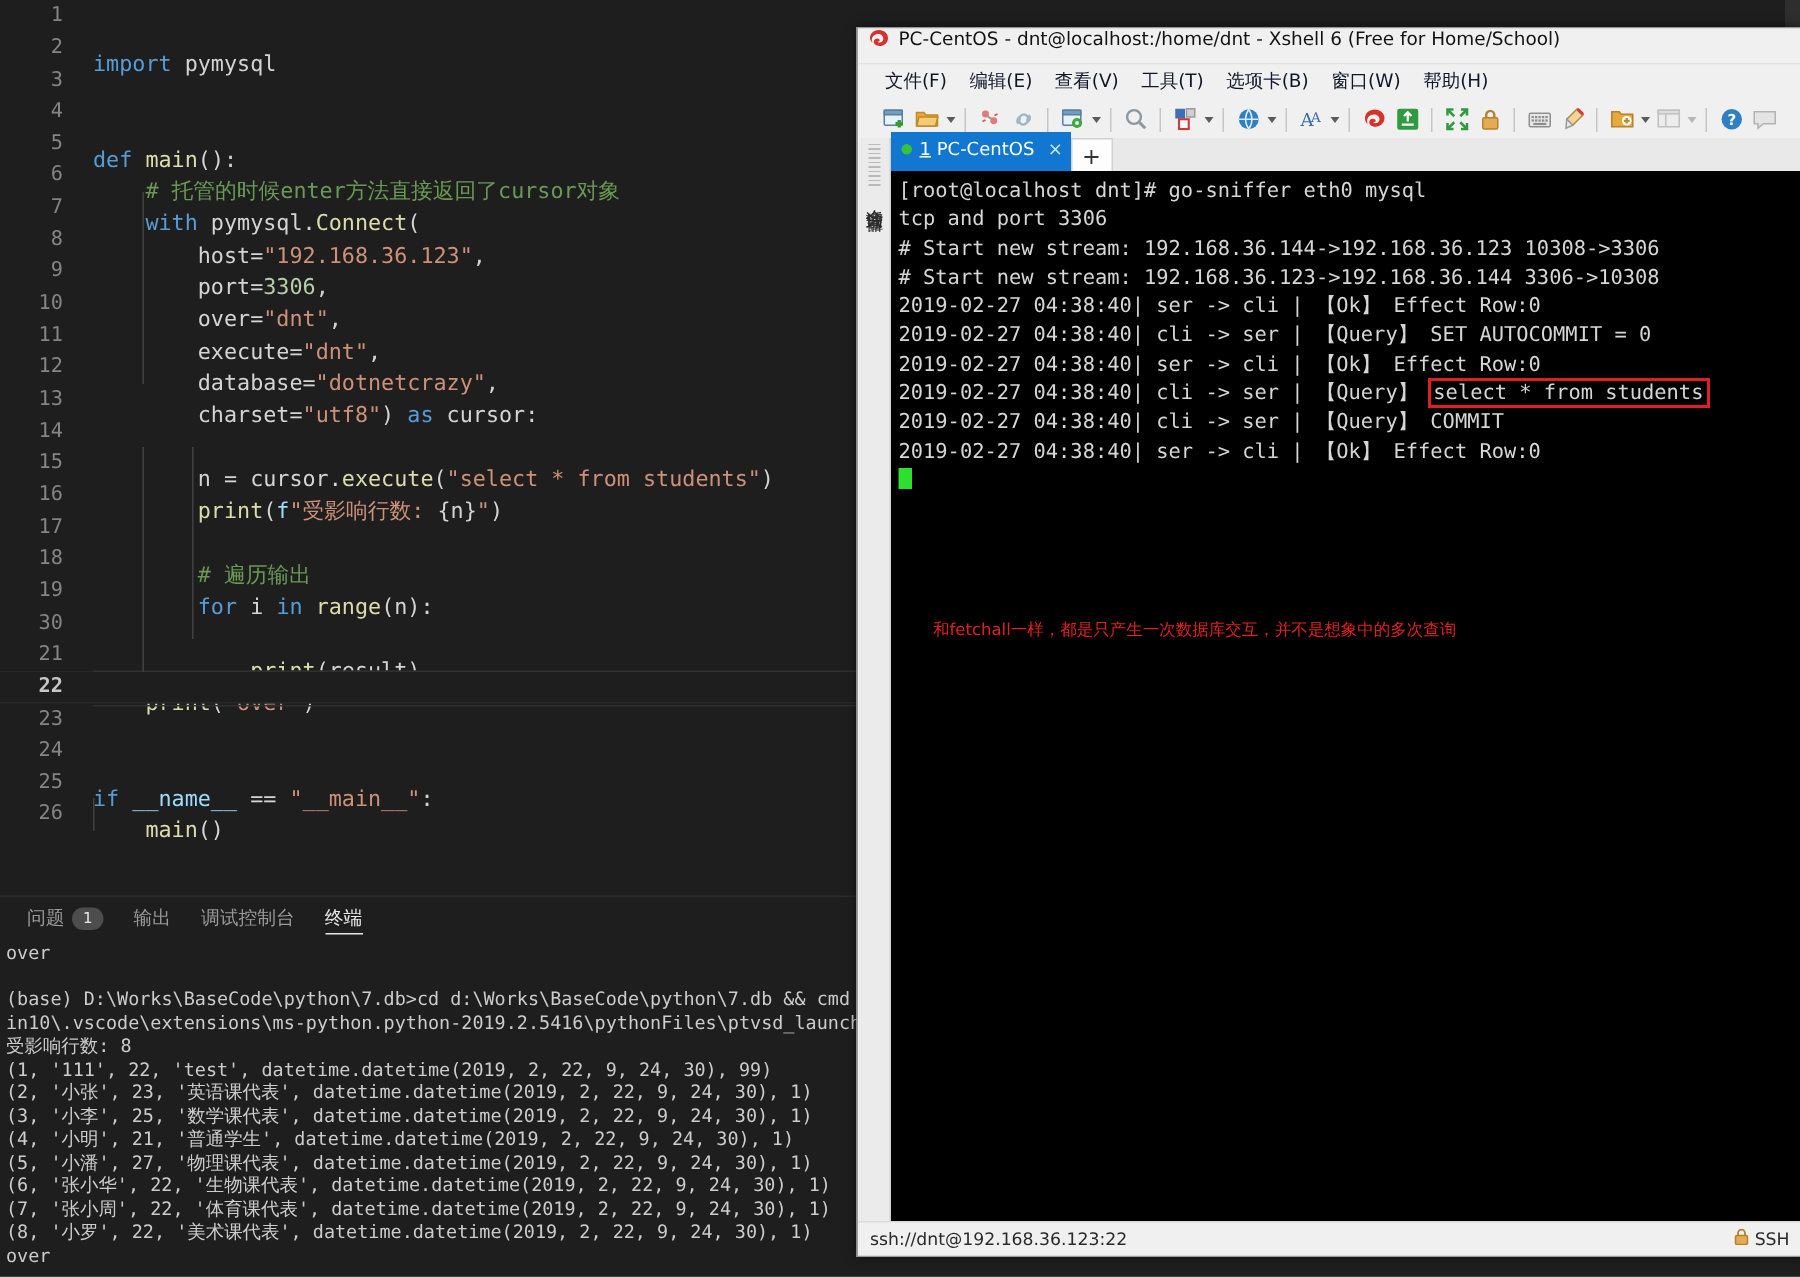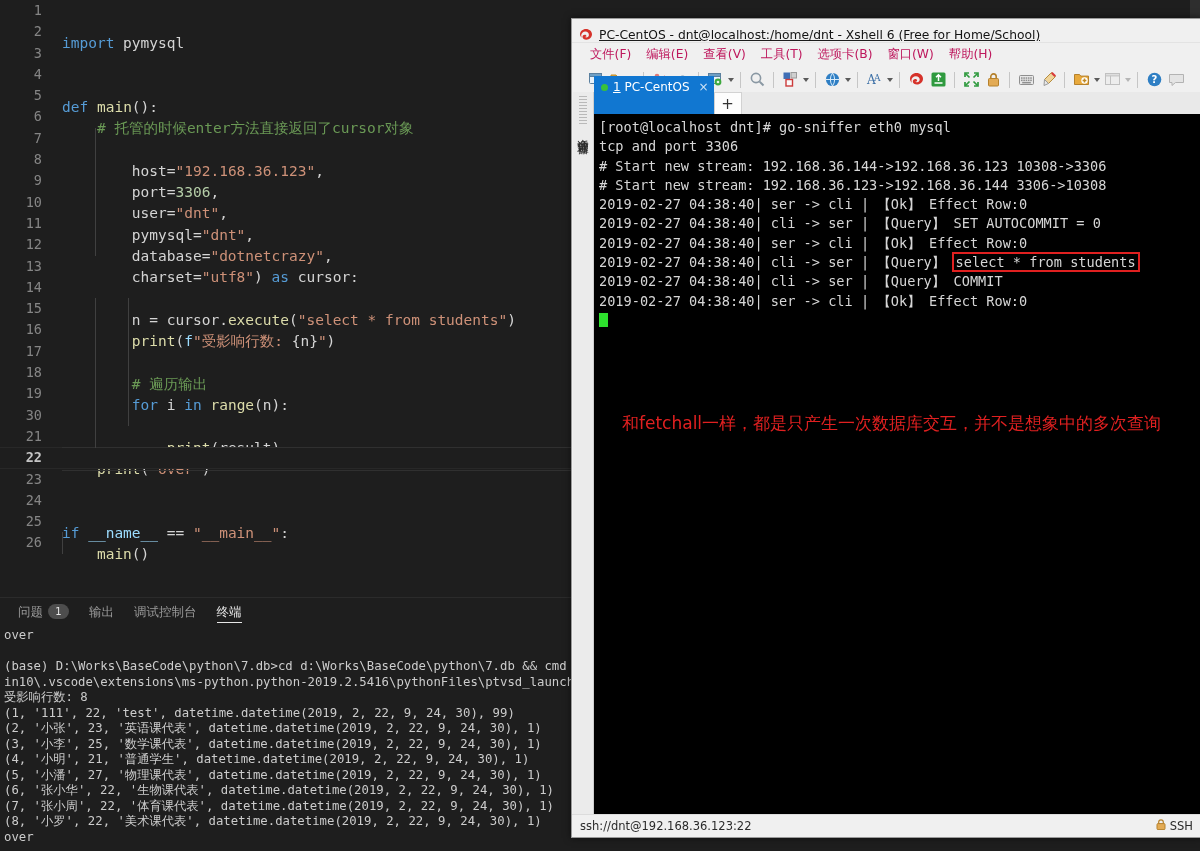--- a/index.html
+++ b/index.html
@@ -48,81 +48,81 @@
 
   .term{position:absolute;left:0;top:30px;width:1200px;bottom:0;overflow:hidden;
      font-family:"DejaVu Sans Mono","Liberation Mono",monospace;font-size:12.3px;line-height:15.5px;color:#cccccc;}
   .term .row{white-space:pre;padding-left:4px;height:15.5px;}
   .term .dim{color:#2e2e2e;}
 
   
   #xshell{position:absolute;left:571px;top:18px;width:629px;height:818px;
      background:#f0f0f0;border:1px solid #9a9a9a;box-shadow:0 0 7px rgba(0,0,0,.55);
      font-size:12.5px;color:#1c1c1c;}
-  .xs-title{height:23px;display:flex;align-items:flex-end;padding-left:7px;background:#f0f0f0;border-bottom:1px solid #e3e3e3;text-decoration:underline;}
+  .xs-title{height:23px;display:flex;align-items:flex-start;padding-left:7px;background:#f0f0f0;border-bottom:1px solid #e3e3e3;}
   .xs-title .logo{width:14px;height:14px;margin-right:6px;flex:0 0 auto;}
   .xs-title .t{font-size:12.3px;color:#131313;white-space:nowrap;overflow:hidden;}
 
   .xs-menu{height:23px;display:flex;align-items:center;padding-left:18px;gap:15px;background:#f0f0f0;}
-  .xs-menu .mi{font-size:12.3px;color:#be185d;cursor:pointer;white-space:nowrap;}
+  .xs-menu .mi{font-size:12.3px;color:#0f172a;cursor:pointer;white-space:nowrap;}
 
   .xs-toolbar{height:27px;display:flex;align-items:center;padding-left:14px;background:#f0f0f0;gap:2px;}
   .tb{width:20px;height:20px;display:flex;align-items:center;justify-content:center;cursor:pointer;position:relative;}
   .tb svg{display:block;}
   .tbsep{width:1px;height:16px;background:#c6c6c6;margin:0 4px;}
   .caret{width:0;height:0;border-left:3px solid transparent;border-right:3px solid transparent;border-top:4px solid #5a5a5a;margin-left:1px;cursor:pointer;}
   .caret.dim{border-top-color:#b6b6b6;}
 
   .xs-body{position:absolute;left:0;top:73px;right:0;bottom:23px;background:#f0f0f0;}
 
   .xs-sidelabel{position:absolute;left:1px;top:0;width:20px;height:728px;background:#ebebeb;border-right:1px solid #cfcfcf;}
   .xs-sidelabel .grip{position:absolute;left:6px;top:4px;width:8px;height:28px;
      background:repeating-linear-gradient(to bottom,#b9b9b9 0 1px,transparent 1px 3px);}
   .xs-sidelabel .vtext{position:absolute;left:2px;top:38px;width:16px;
      writing-mode:vertical-rl;font-size:11.5px;color:#2b2b2b;letter-spacing:1px;line-height:16px;}
 
   .xs-tabbar{position:absolute;left:22px;top:0;right:0;height:22px;background:#e9e9e9;display:flex;align-items:flex-end;}
-  .xs-tab{height:22px;min-width:104px;background:#1177d1;color:#fff;display:flex;align-items:center;padding:0 5px 16px 7px;font-size:12px;gap:5px;cursor:pointer;}
+  .xs-tab{height:22px;min-width:104px;background:#1177d1;color:#fff;display:flex;align-items:center;padding:0 5px 4px 7px;font-size:12px;gap:5px;cursor:pointer;}
   .xs-tab .dot{width:7px;height:7px;border-radius:50%;background:#3ac13a;flex:0 0 auto;}
   .xs-tab .lbl{white-space:nowrap;}
   .xs-tab .lbl u{text-decoration:underline;}
   .xs-tab .x{color:#cfe3f5;font-size:12px;margin-left:4px;}
   .xs-newtab{width:26px;height:21px;background:#fdfdfd;border:1px solid #d2d2d2;border-bottom:none;
       display:flex;align-items:center;justify-content:center;font-size:15px;color:#333;cursor:pointer;}
 
   .xs-term{position:absolute;left:22px;top:22px;right:0;bottom:0;background:#000;
      font-family:"DejaVu Sans Mono","Liberation Mono",monospace;font-size:13.6px;line-height:19.3px;color:#d6d6d6;padding-left:5px;padding-top:4px;}
   .xs-term .r{white-space:pre;height:19.3px;}
   .hl-box{border:2px solid #e02020;padding:0 2px;margin-left:-2px;}
   .xs-cursor{display:inline-block;width:9px;height:14px;background:#2ee02e;vertical-align:-2px;}
-  .xs-note{position:absolute;left:50px;top:320px;color:#e02020;font-size:17px;
+  .xs-note{position:absolute;left:50px;top:320px;color:#e02020;font-size:11px;
       font-family:"DejaVu Sans","Liberation Sans",sans-serif;white-space:nowrap;}
 
   .xs-status{position:absolute;left:0;right:0;bottom:0;height:22px;background:#f0f0f0;border-top:1px solid #dcdcdc;
      display:flex;align-items:center;padding:0 8px;font-size:11.5px;color:#2a2a2a;}
   .xs-status .right{margin-left:auto;display:flex;gap:4px;}
   .lock{width:10px;height:11px;position:relative;}
 </style>
 </head>
 <body>
 
 <div id="vscode">
 
   <div class="editor">
     <div class="code-area" id="code-area">
         <div class="cline"><span class="ln">1</span><span class="tx"><span class="kw">import</span><span class="plain"> pymysql</span></span></div>
         <div class="cline"><span class="ln">2</span><span class="tx"></span></div>
         <div class="cline"><span class="ln">3</span><span class="tx"></span></div>
         <div class="cline"><span class="ln">4</span><span class="tx"><span class="kw">def</span><span class="plain"> </span><span class="fn">main</span><span class="plain">():</span></span></div>
         <div class="cline"><span class="ln">5</span><span class="tx"><span class="cmt">    # 托管的时候enter方法直接返回了cursor对象</span></span></div>
-        <div class="cline"><span class="ln">6</span></div>
+        <div class="cline"><span class="ln">6</span><span class="tx"><span class="plain">    </span><span class="kw">with</span><span class="plain"> pymysql.</span><span class="fn">Connect</span><span class="plain">(</span></span></div>
         <div class="cline"><span class="ln">7</span><span class="tx"><span class="plain">        host=</span><span class="str">"192.168.36.123"</span><span class="plain">,</span></span></div>
         <div class="cline"><span class="ln">8</span><span class="tx"><span class="plain">        port=</span><span class="num">3306</span><span class="plain">,</span></span></div>
-        <div class="cline"><span class="ln">9</span><span class="tx"><span class="plain">        user=</span><span class="str">"dnt"</span><span class="plain">,</span></span></div>
-        <div class="cline"><span class="ln">10</span><span class="tx"><span class="plain">        pymysql=</span><span class="str">"dnt"</span><span class="plain">,</span></span></div>
+        <div class="cline"><span class="ln">9</span><span class="tx"><span class="plain">        over=</span><span class="str">"dnt"</span><span class="plain">,</span></span></div>
+        <div class="cline"><span class="ln">10</span><span class="tx"><span class="plain">        execute=</span><span class="str">"dnt"</span><span class="plain">,</span></span></div>
         <div class="cline"><span class="ln">11</span><span class="tx"><span class="plain">        database=</span><span class="str">"dotnetcrazy"</span><span class="plain">,</span></span></div>
         <div class="cline"><span class="ln">12</span><span class="tx"><span class="plain">        charset=</span><span class="str">"utf8"</span><span class="plain">) </span><span class="kw">as</span><span class="plain"> cursor:</span></span></div>
         <div class="cline"><span class="ln">13</span><span class="tx"></span></div>
         <div class="cline"><span class="ln">14</span><span class="tx"><span class="plain">        n = cursor.</span><span class="fn">execute</span><span class="plain">(</span><span class="str">"select * from students"</span><span class="plain">)</span></span></div>
         <div class="cline"><span class="ln">15</span><span class="tx"><span class="plain">        </span><span class="fn">print</span><span class="plain">(</span><span class="id">f</span><span class="str">"受影响行数: </span><span class="plain">{n}</span><span class="str">"</span><span class="plain">)</span></span></div>
         <div class="cline"><span class="ln">16</span><span class="tx"></span></div>
         <div class="cline"><span class="ln">17</span><span class="tx"><span class="cmt">        # 遍历输出</span></span></div>
         <div class="cline"><span class="ln">18</span><span class="tx"><span class="plain">        </span><span class="kw">for</span><span class="plain"> i </span><span class="kw">in</span><span class="plain"> </span><span class="fn">range</span><span class="plain">(n):</span></span></div>
         <div class="cline"><span class="ln">19</span></div>
         <div class="cline"><span class="ln">30</span><span class="tx"><span class="plain">            </span><span class="fn">print</span><span class="plain">(result)</span></span></div>

